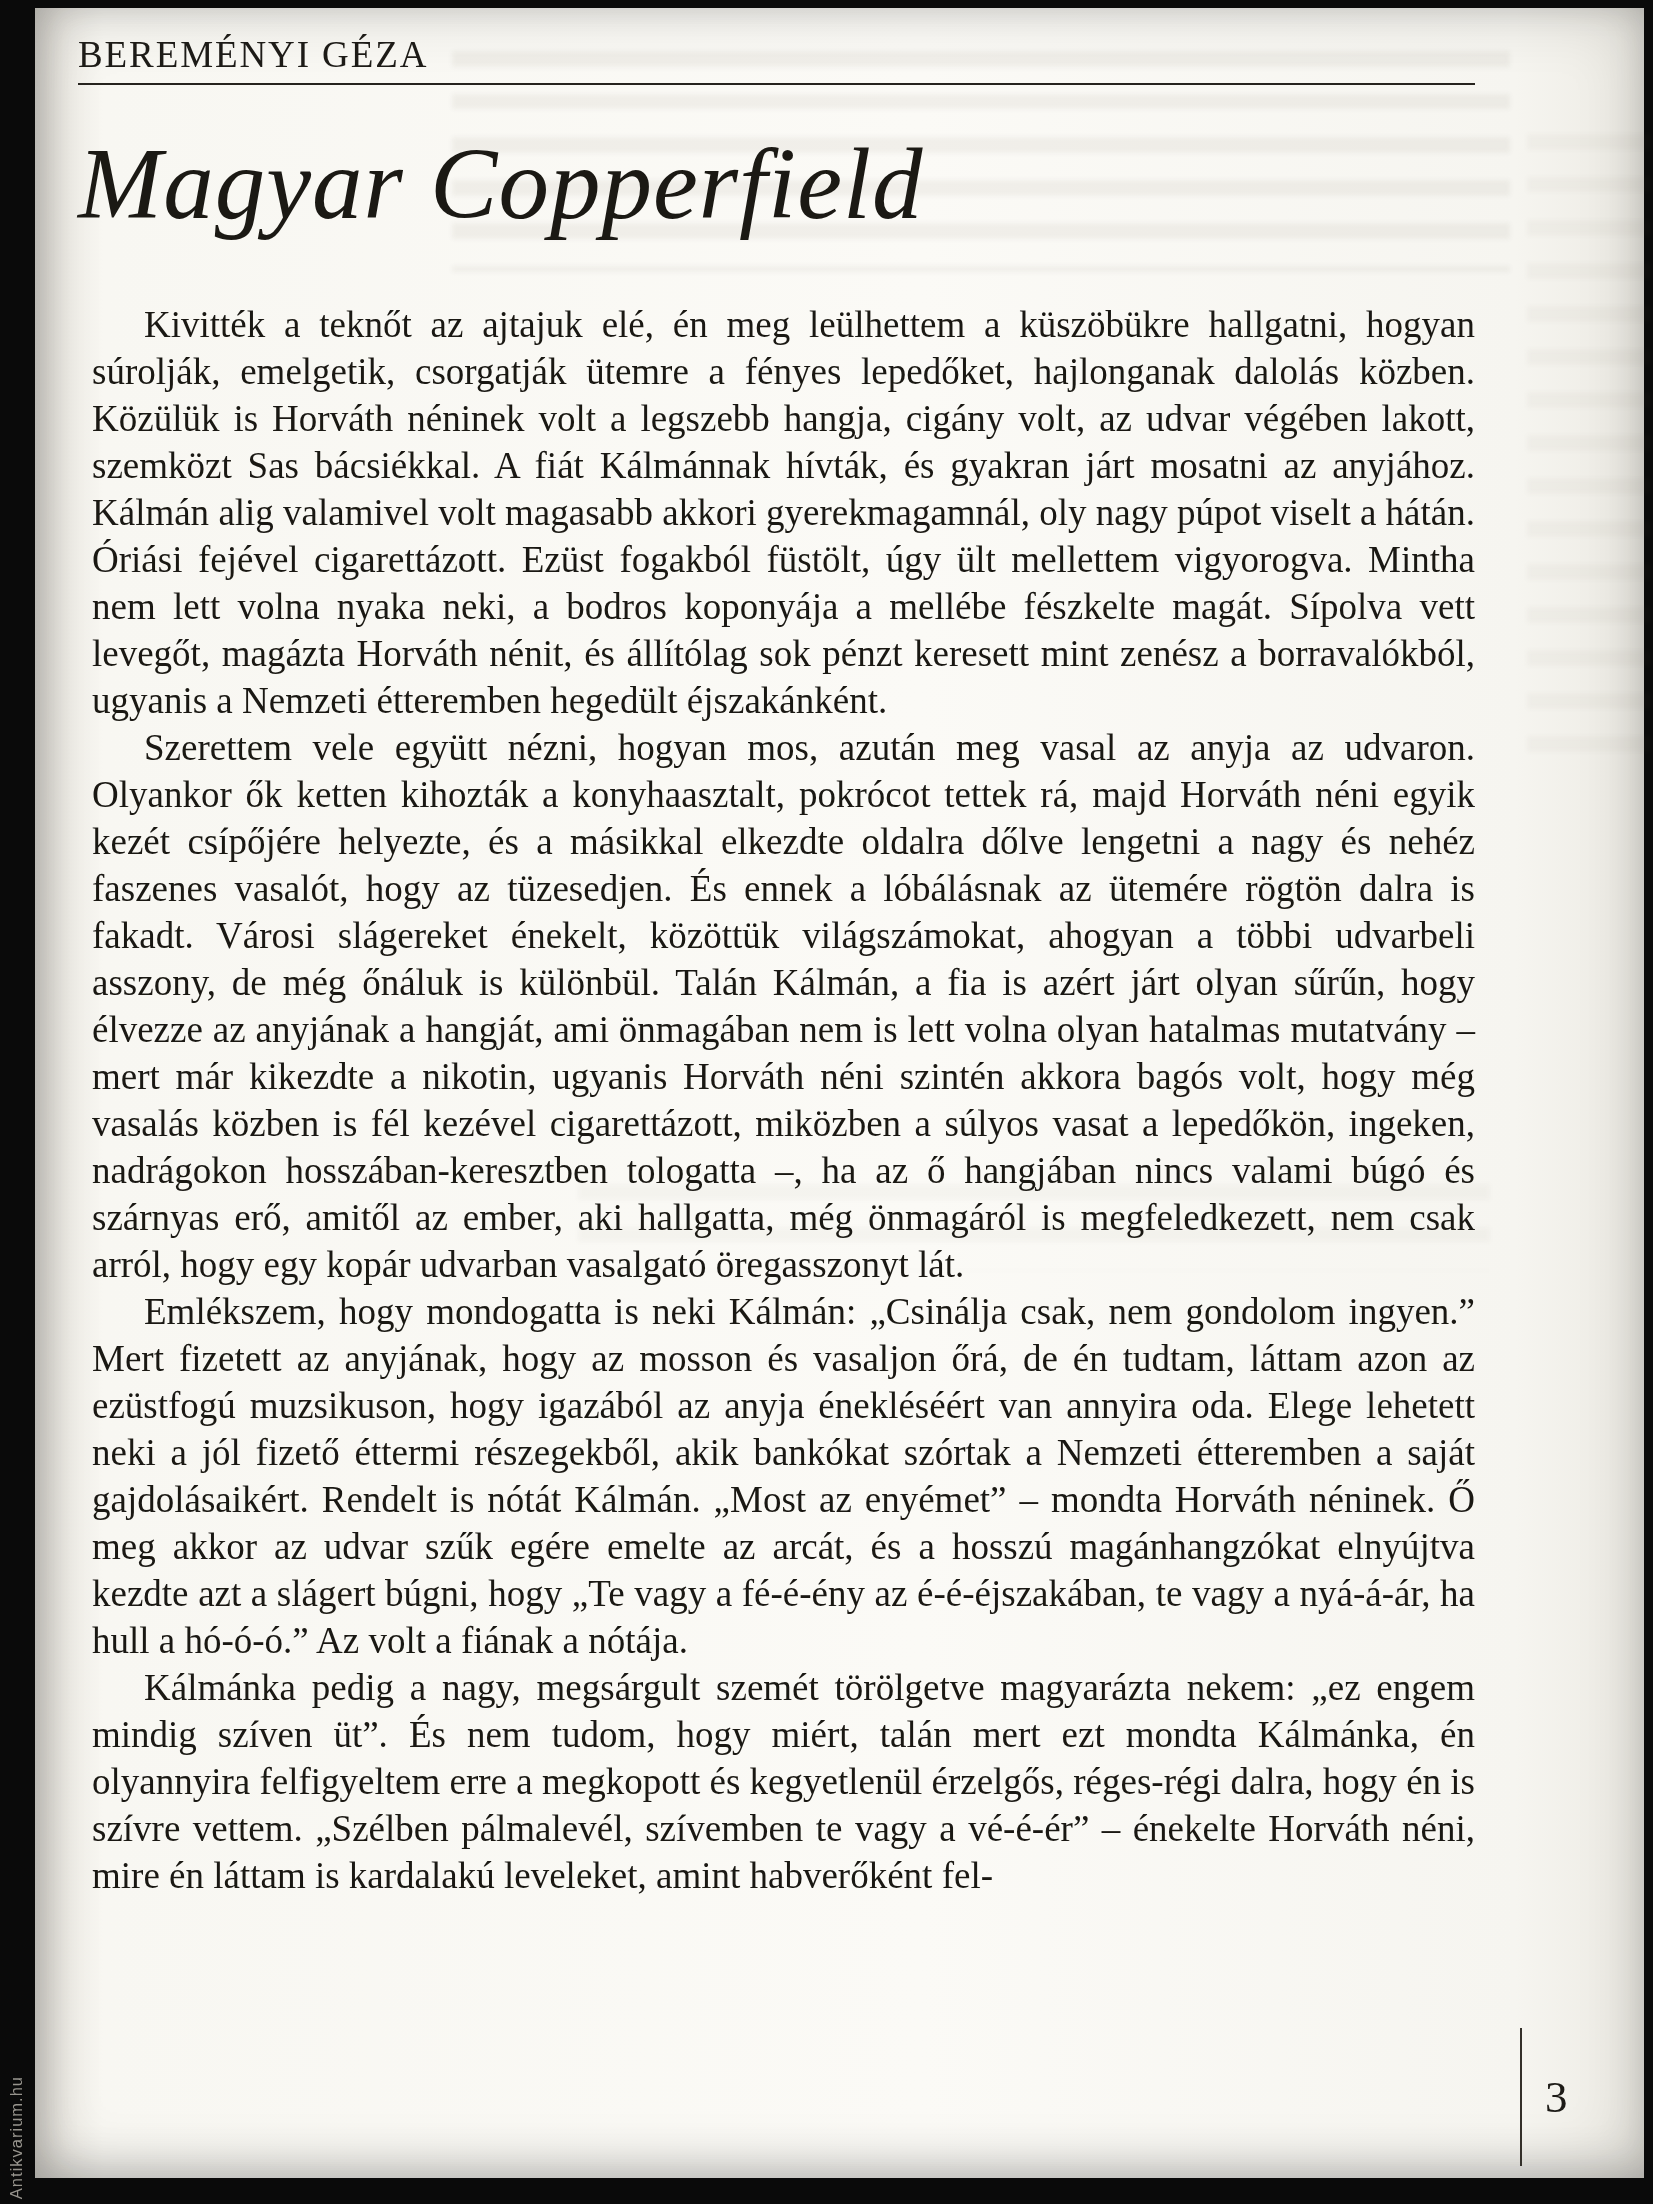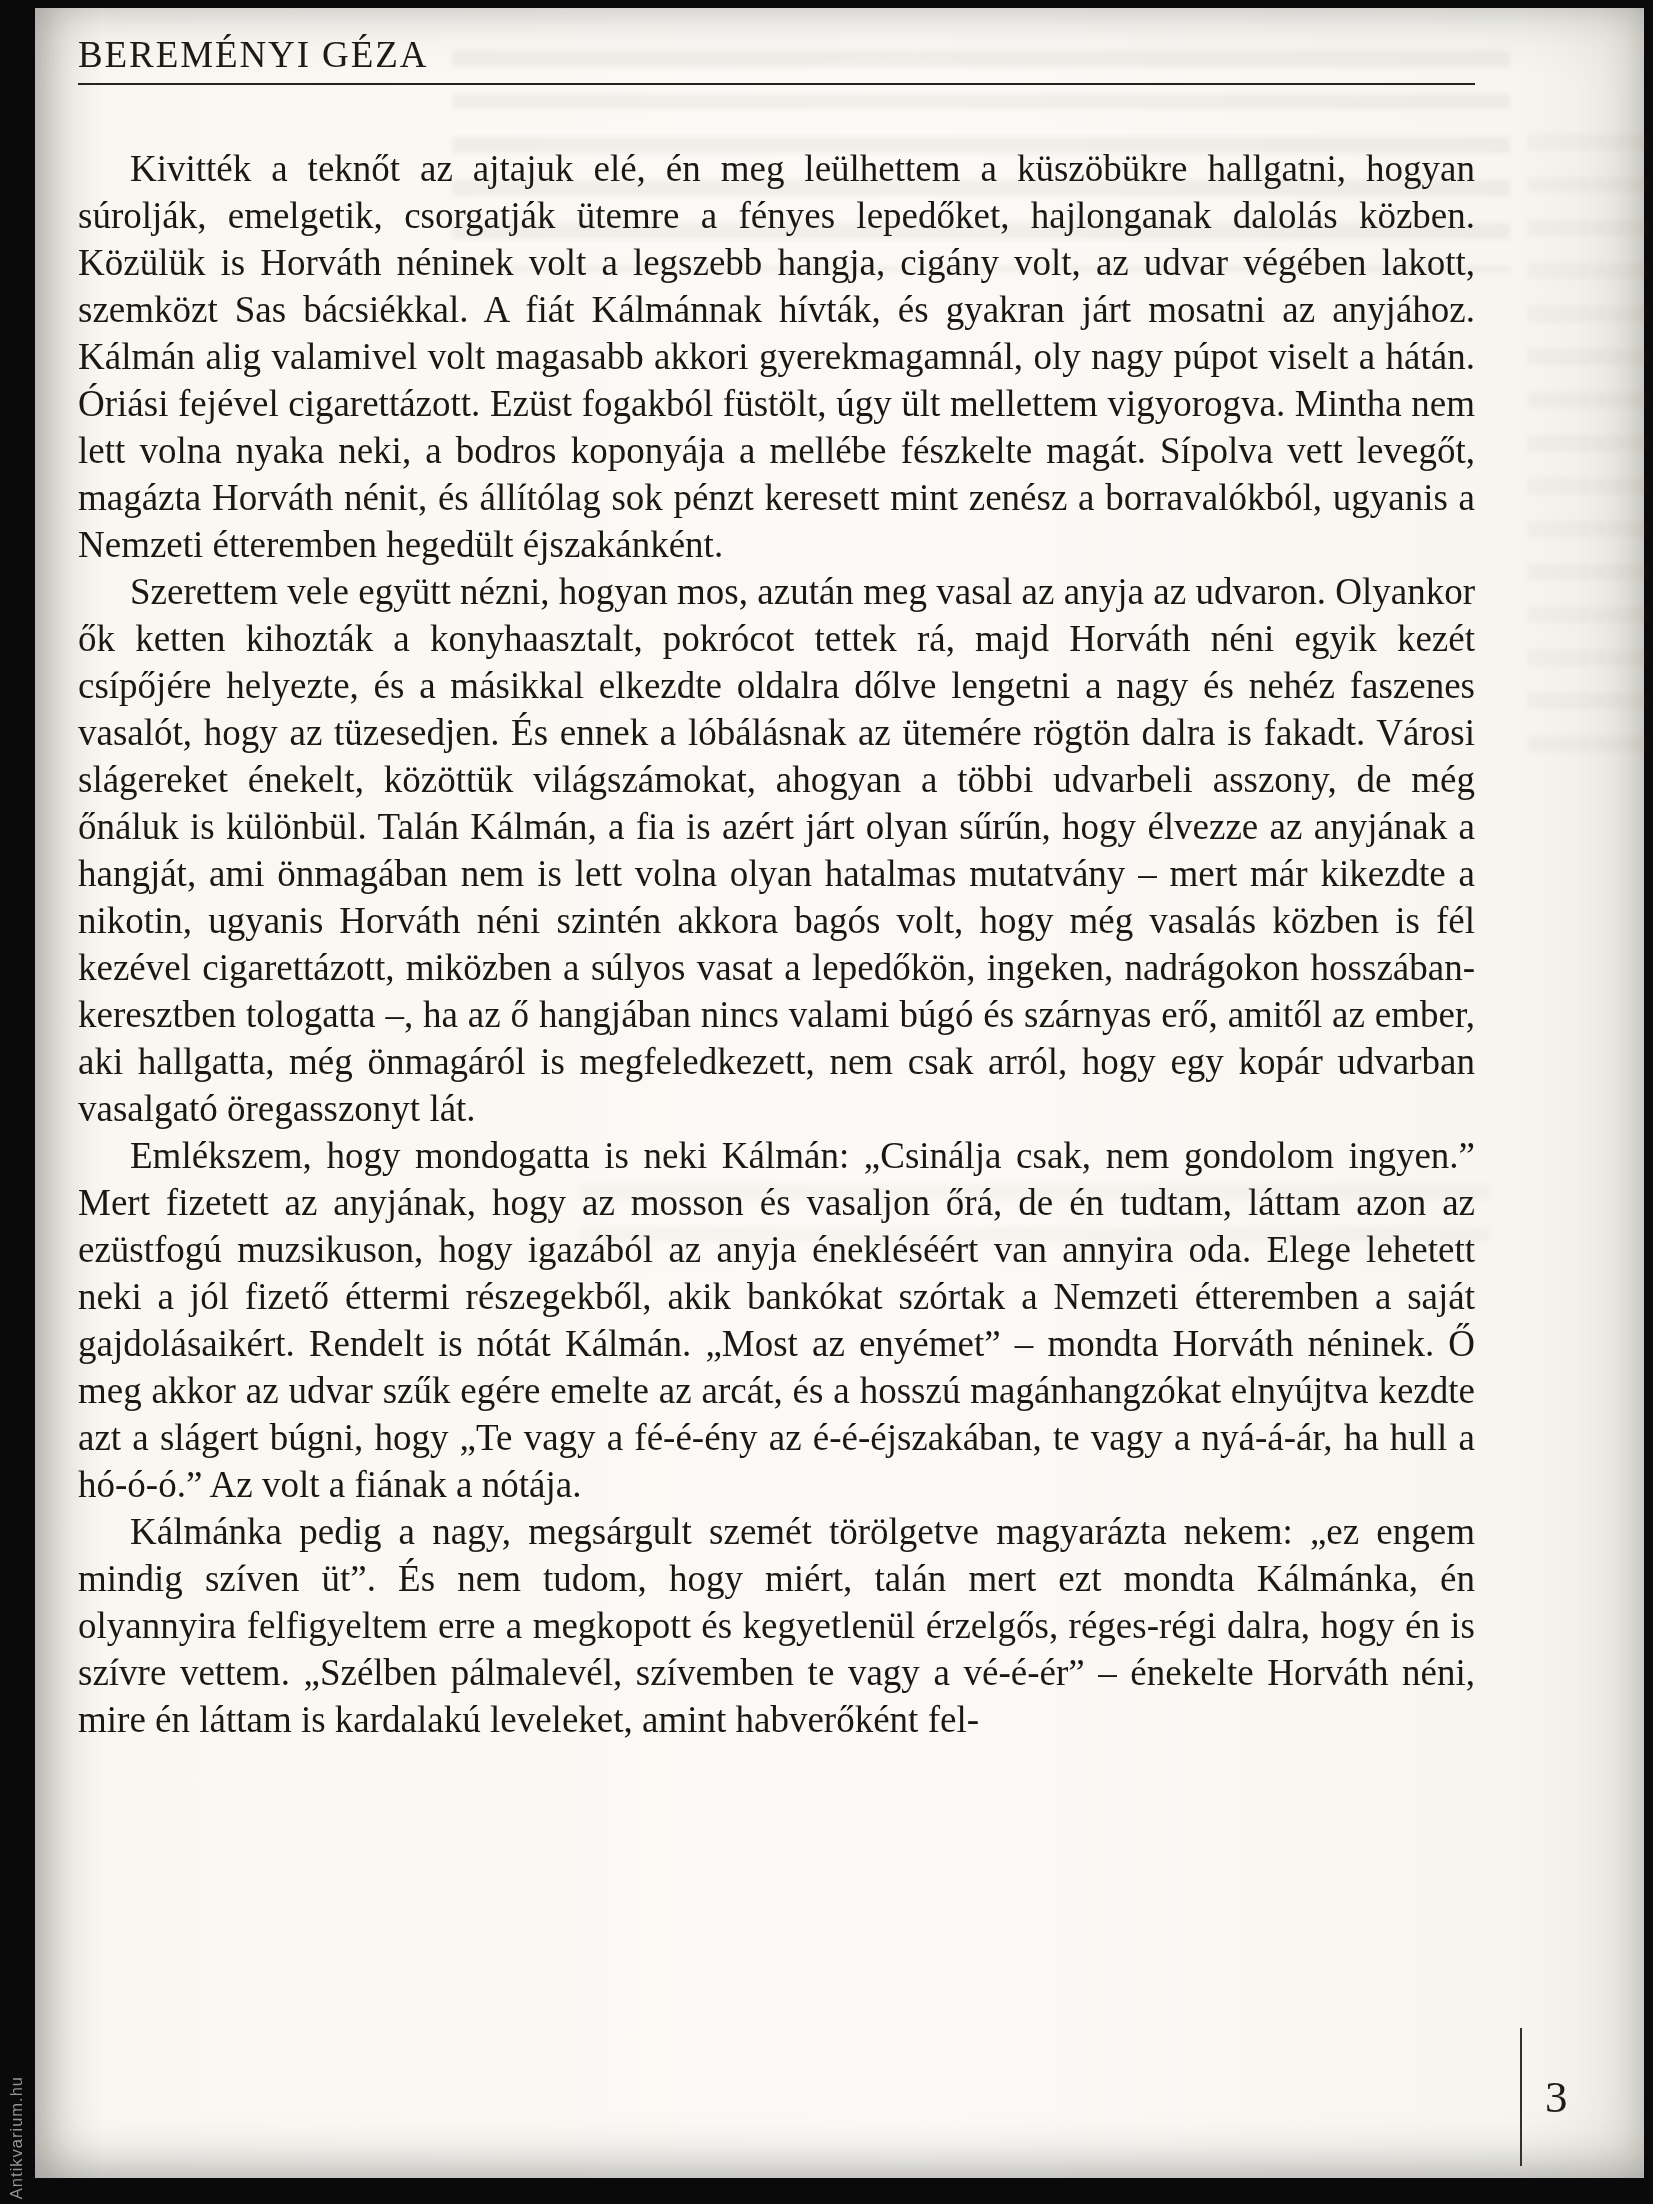--- a/index.html
+++ b/index.html
@@ -59,20 +59,21 @@
     font-size: 37px;
     line-height: 47px;
     text-align: justify;
     color: #1a1813;
   }
   .body-text p {
     margin: 0;
   }
   .body-text p.indent {
     text-indent: 52px;
+    margin-left: 14px;
   }
   
   .pagenum-wrap {
     position: absolute;
     left: 1485px;  
     top: 2020px;
     height: 138px;
     display: flex;
     align-items: center;
     border-left: 2.9px solid #34302a;
@@ -114,20 +115,21 @@
 <div class="scan">
   <div class="page">
 
     <div class="ghost ghost-top"></div>
     <div class="ghost ghost-right"></div>
     <div class="ghost ghost-mid"></div>
 
     <div class="content">
       <h2 class="author">BEREMÉNYI GÉZA</h2>
       <hr class="rule">
+      <h1 class="title">Magyar Copperfield</h1>
 
       <div class="body-text">
         <p class="indent">Kivitték a teknőt az ajtajuk elé, én meg leülhettem a küszöbükre hallgatni, hogyan súrolják, emelgetik, csorgatják ütemre a fényes lepedőket, hajlonganak dalolás közben. Közülük is Horváth néninek volt a legszebb hangja, cigány volt, az udvar végében lakott, szemközt Sas bácsiékkal. A fiát Kálmánnak hívták, és gyakran járt mosatni az anyjához. Kálmán alig valamivel volt magasabb akkori gyerekmagamnál, oly nagy púpot viselt a hátán. Óriási fejével cigarettázott. Ezüst fogakból füstölt, úgy ült mellettem vigyorogva. Mintha nem lett volna nyaka neki, a bodros koponyája a mellébe fészkelte magát. Sípolva vett levegőt, magázta Horváth nénit, és állítólag sok pénzt keresett mint zenész a borravalókból, ugyanis a Nemzeti étteremben hegedült éjszakánként.</p>
         <p class="indent">Szerettem vele együtt nézni, hogyan mos, azután meg vasal az anyja az udvaron. Olyankor ők ketten kihozták a konyhaasztalt, pokrócot tettek rá, majd Horváth néni egyik kezét csípőjére helyezte, és a másikkal elkezdte oldalra dőlve lengetni a nagy és nehéz faszenes vasalót, hogy az tüzesedjen. És ennek a lóbálásnak az ütemére rögtön dalra is fakadt. Városi slágereket énekelt, közöttük világszámokat, ahogyan a többi udvarbeli asszony, de még őnáluk is különbül. Talán Kálmán, a fia is azért járt olyan sűrűn, hogy élvezze az anyjának a hangját, ami önmagában nem is lett volna olyan hatalmas mutatvány – mert már kikezdte a nikotin, ugyanis Horváth néni szintén akkora bagós volt, hogy még vasalás közben is fél kezével cigarettázott, miközben a súlyos vasat a lepedőkön, ingeken, nadrágokon hosszában-keresztben tologatta –, ha az ő hangjában nincs valami búgó és szárnyas erő, amitől az ember, aki hallgatta, még önmagáról is megfeledkezett, nem csak arról, hogy egy kopár udvarban vasalgató öregasszonyt lát.</p>
         <p class="indent">Emlékszem, hogy mondogatta is neki Kálmán: „Csinálja csak, nem gondolom ingyen.” Mert fizetett az anyjának, hogy az mosson és vasaljon őrá, de én tudtam, láttam azon az ezüstfogú muzsikuson, hogy igazából az anyja énekléséért van annyira oda. Elege lehetett neki a jól fizető éttermi részegekből, akik bankókat szórtak a Nemzeti étteremben a saját gajdolásaikért. Rendelt is nótát Kálmán. „Most az enyémet” – mondta Horváth néninek. Ő meg akkor az udvar szűk egére emelte az arcát, és a hosszú magánhangzókat elnyújtva kezdte azt a slágert búgni, hogy „Te vagy a fé-é-ény az é-é-éjszakában, te vagy a nyá-á-ár, ha hull a hó-ó-ó.” Az volt a fiának a nótája.</p>
         <p class="indent">Kálmánka pedig a nagy, megsárgult szemét törölgetve magyarázta nekem: „ez engem mindig szíven üt”. És nem tudom, hogy miért, talán mert ezt mondta Kálmánka, én olyannyira felfigyeltem erre a megkopott és kegyetlenül érzelgős, réges-régi dalra, hogy én is szívre vettem. „Szélben pálmalevél, szívemben te vagy a vé-é-ér” – énekelte Horváth néni, mire én láttam is kardalakú leveleket, amint habverőként fel-</p>
       </div>
     </div>
 
     <div class="pagenum-wrap">

